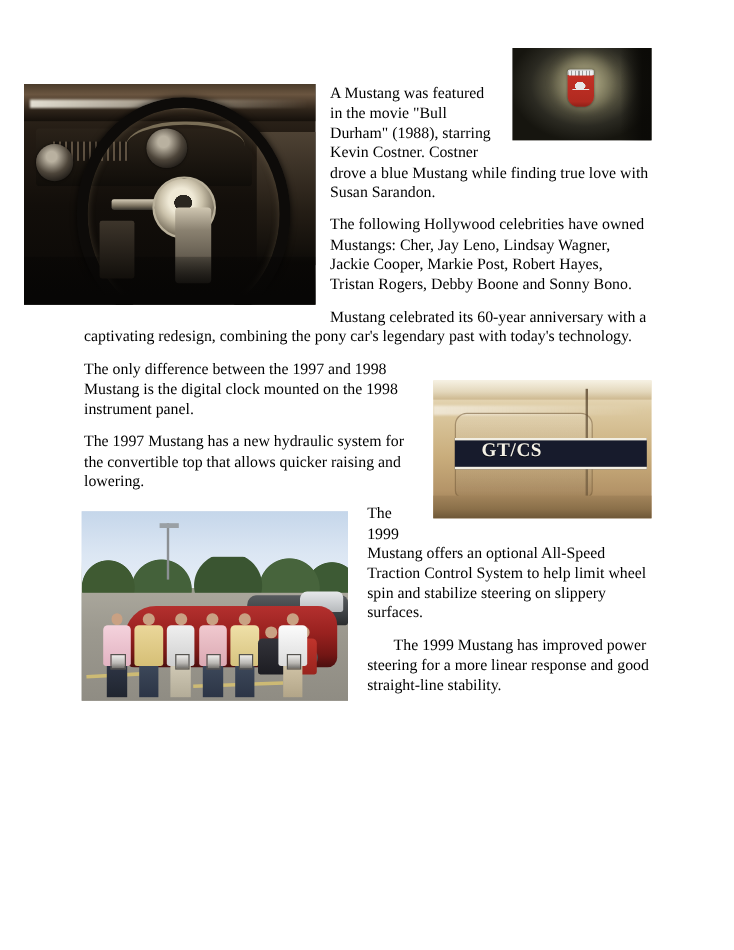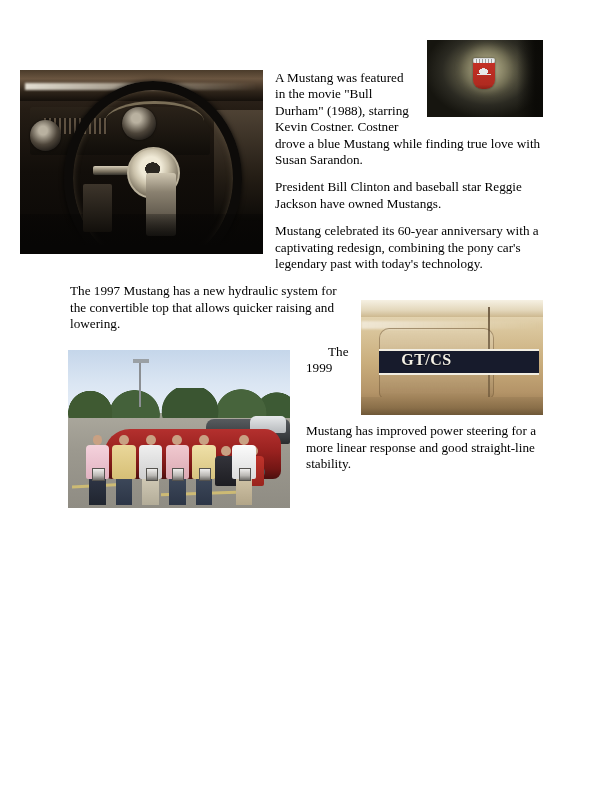--- a/index.html
+++ b/index.html
@@ -403,33 +403,34 @@
         <div class="wheel-glint"></div>
       </div>
       <div class="stalk"></div>
       <div class="hub"></div>
       <div class="console"></div>
       <div class="dash-bottom"></div>
       <div class="dash-pedal"></div>
     </div>
 
     <p class="para">A Mustang was featured in the movie "Bull Durham" (1988), starring Kevin Costner. Costner drove a blue Mustang while finding true love with Susan Sarandon.</p>
-    <p class="para">President Bill Clinton and baseball star Reggie Jackson have owned Mustangs.</p>
+    <p class="para">The following Hollywood celebrities have owned Mustangs: Cher, Jay Leno, Lindsay Wagner, Jackie Cooper, Markie Post, Robert Hayes, Tristan Rogers, Debby Boone and Sonny Bono.</p>
     <p class="para">Mustang celebrated its 60-year anniversary with a captivating redesign, combining the pony car's legendary past with today's technology.</p>
 
     <div class="photo photo-gtcs">
       <div class="gtcs-top"></div>
       <div class="gtcs-hl"></div>
       <div class="gtcs-door"></div>
       <div class="gtcs-seam"></div>
       <div class="gtcs-stripe"></div>
       <div class="gtcs-text">GT/CS</div>
       <div class="gtcs-bottom"></div>
     </div>
 
+    <p class="para">The only difference between the 1997 and 1998 Mustang is the digital clock mounted on the 1998 instrument panel.</p>
     <p class="para">The 1997 Mustang has a new hydraulic system for the convertible top that allows quicker raising and lowering.</p>
 
     <div class="photo photo-group">
       <div class="gp-sky"></div>
       <div class="gp-trees"></div>
       <div class="gp-pole"></div>
       <div class="gp-lot"></div>
       <div class="gp-bgcars"></div>
       <div class="gp-bgcars2"></div>
       <div class="gp-line l1"></div>
@@ -480,16 +481,17 @@
       </div>
       <div class="gp-person" style="left:74%;">
         <div class="gp-head"></div>
         <div class="gp-body" style="background:linear-gradient(180deg,#fbfbfb,#dcdcdc);">
           <div class="gp-trophy"></div>
         </div>
         <div class="gp-legs" style="background:linear-gradient(180deg,#cfc2a5,#b2a588);"></div>
       </div>
     </div>
 
+    <p class="para">The 1999 Mustang offers an optional All-Speed Traction Control System to help limit wheel spin and stabilize steering on slippery surfaces.</p>
     <p class="para last">The 1999 Mustang has improved power steering for a more linear response and good straight-line stability.</p>
 
   </div>
 </div>
 
 </body></html>

